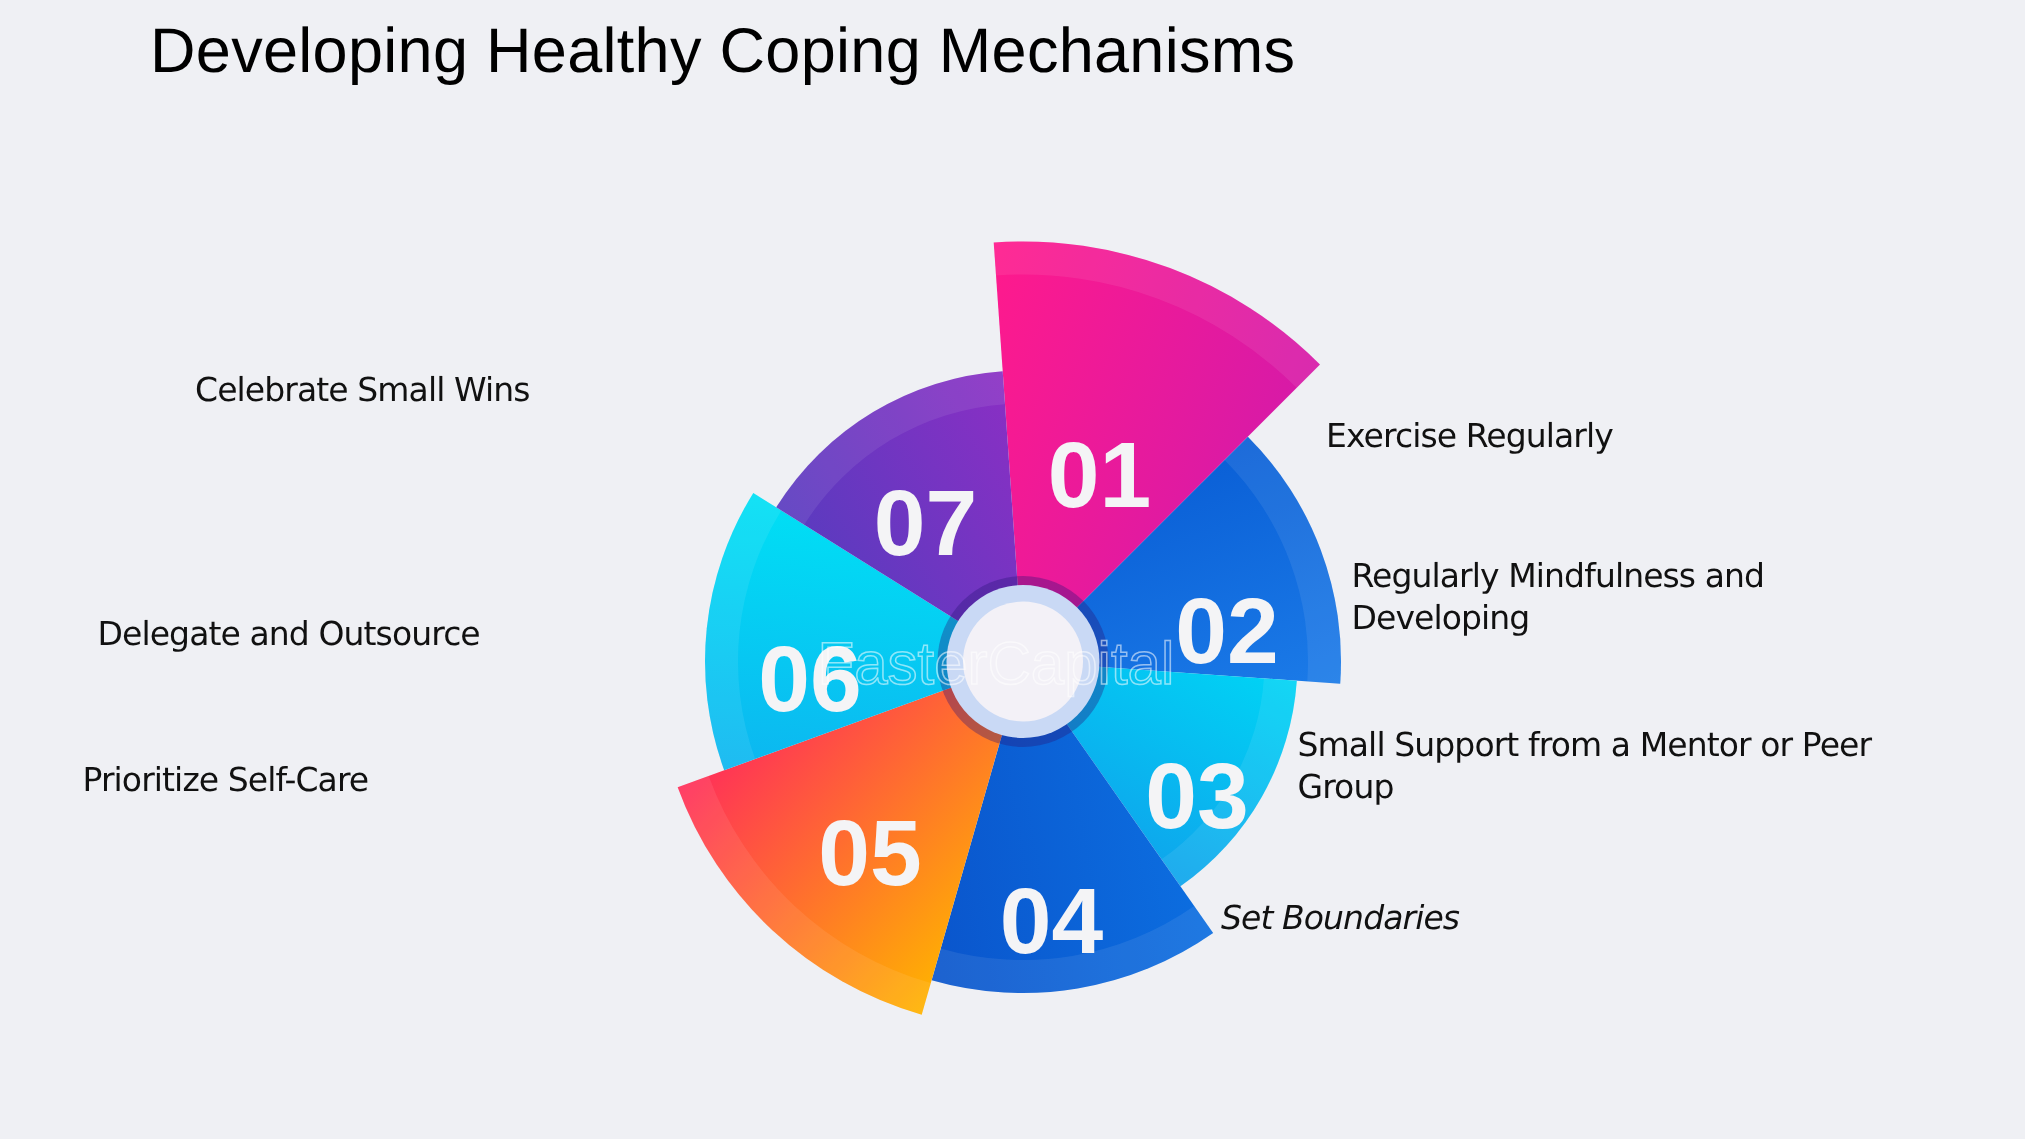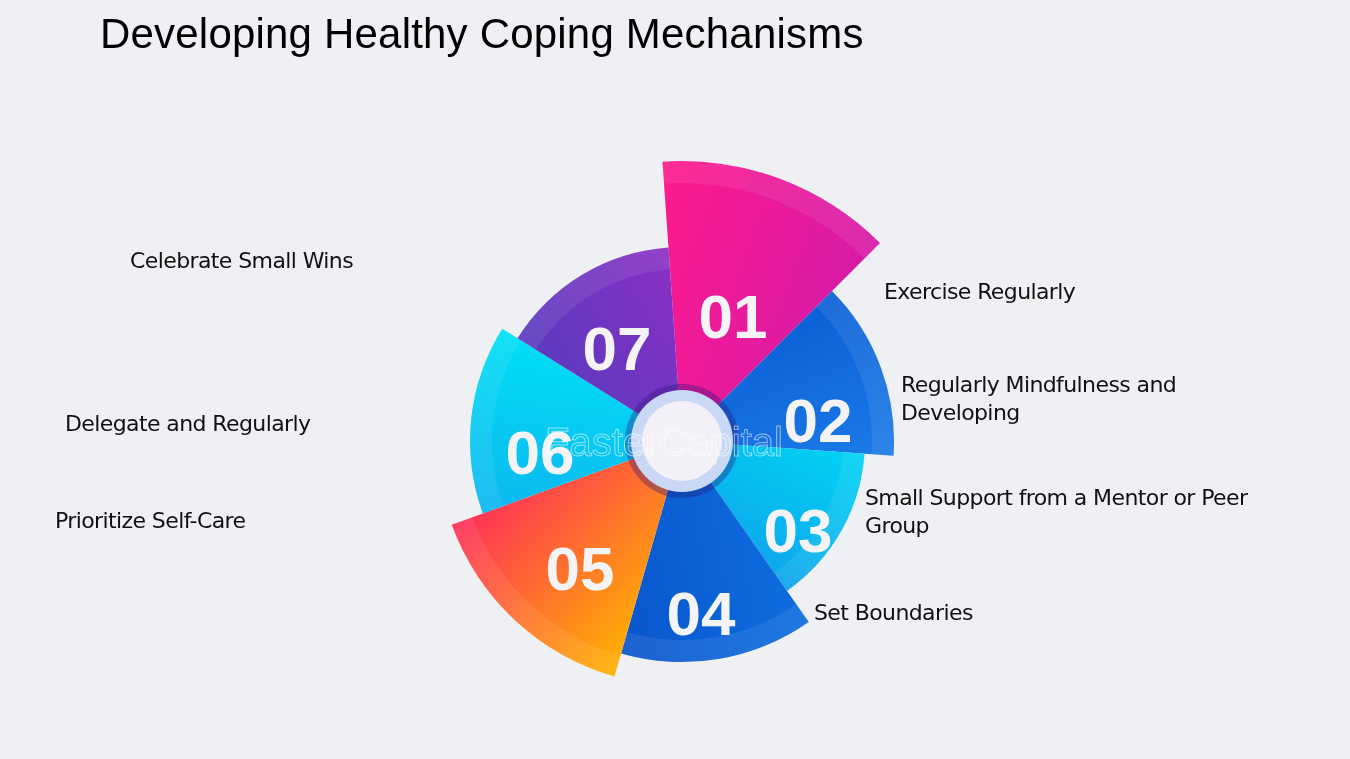--- a/index.html
+++ b/index.html
@@ -100,17 +100,17 @@
     </g>
   <text id="wm" class="watermark" x="545" y="456">FasterCapital</text>
 </svg>
 
 <div id="labels-layer">
   <div class="label" style="left: 884px; top: 264px; margin-top: 14px;">Exercise Regularly</div>
   <div class="label" style="left: 901px; top: 371px;">Regularly Mindfulness and</div>
   <div class="label" style="left: 901px; top: 399px;">Developing</div>
   <div class="label" style="left: 865px; top: 484px;">Small Support from a Mentor or Peer</div>
   <div class="label" style="left: 865px; top: 512px;">Group</div>
-  <div class="label" style="left: 814px; top: 599px;">Set Boundaries</div>
+  <div class="label" style="left: 814px; top: 599px; font-style: italic;">Set Boundaries</div>
   <div class="label" style="left: 55px; top: 507px;">Prioritize Self-Care</div>
-  <div class="label" style="left: 65px; top: 410px;">Delegate and Regularly</div>
+  <div class="label" style="left: 65px; top: 410px;">Delegate and Outsource</div>
   <div class="label" style="left: 130px; top: 247px; text-align: right;">Celebrate Small Wins</div>
 </div>
 
 </body></html>

